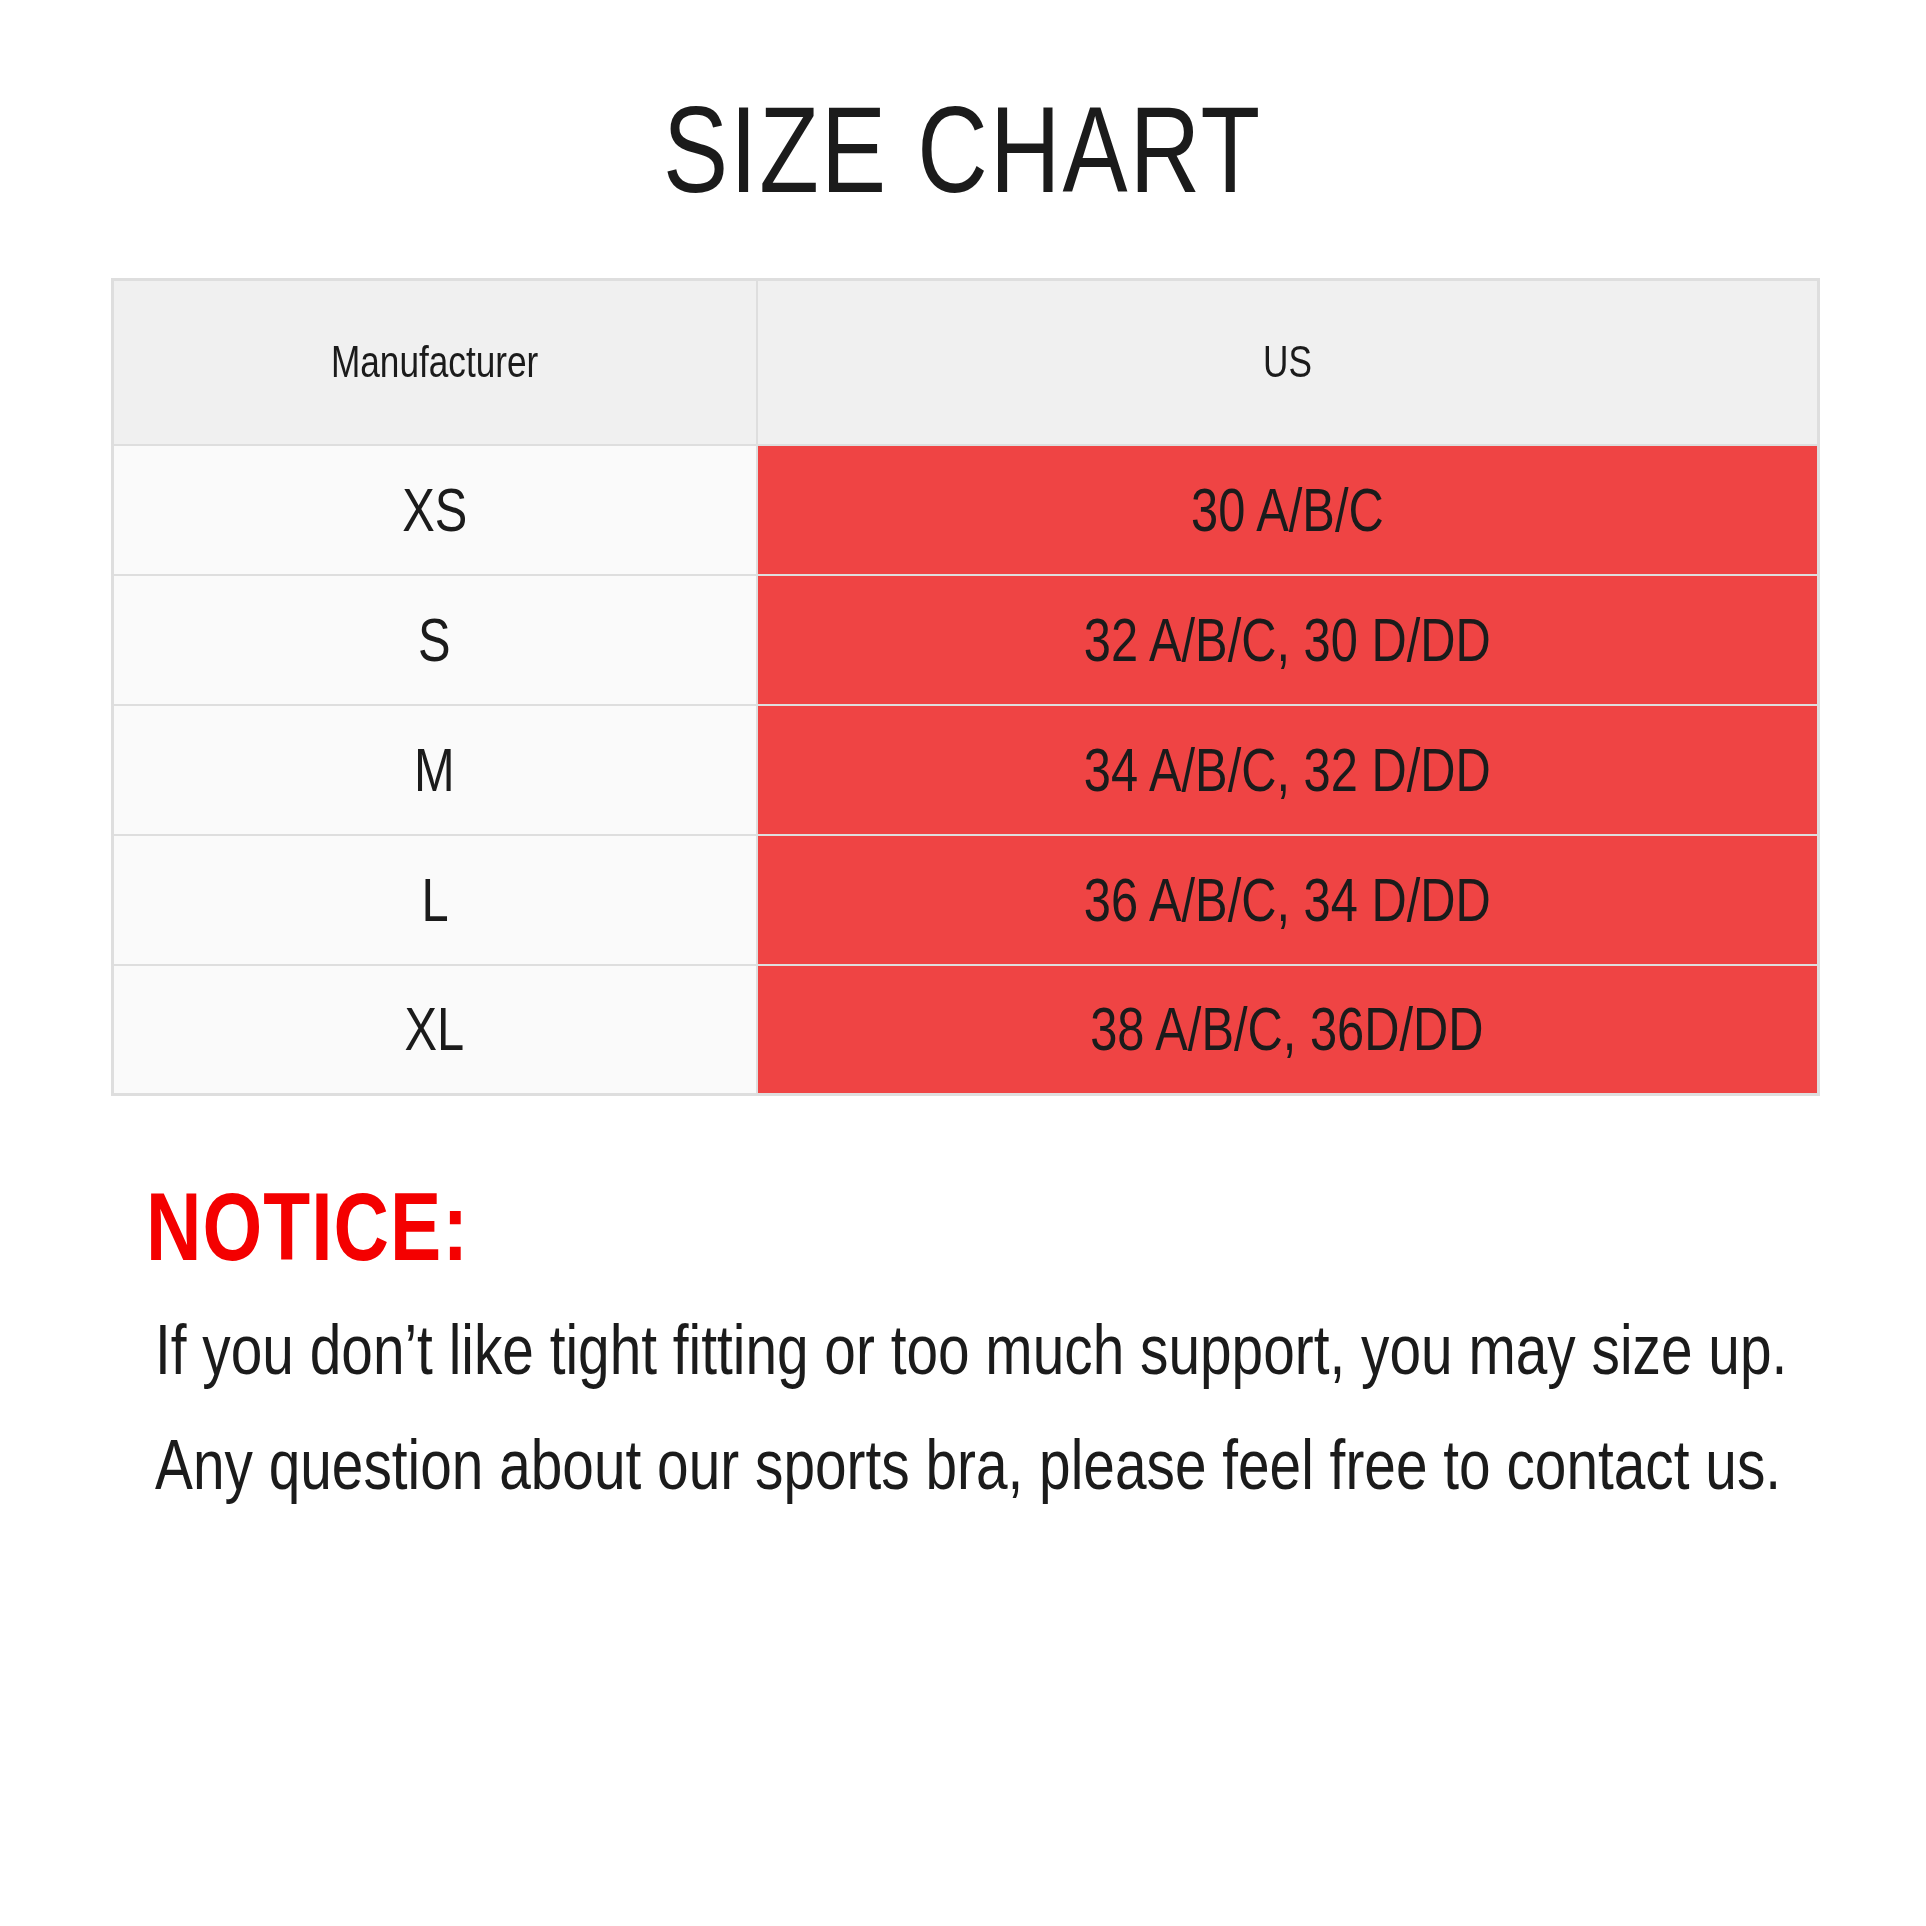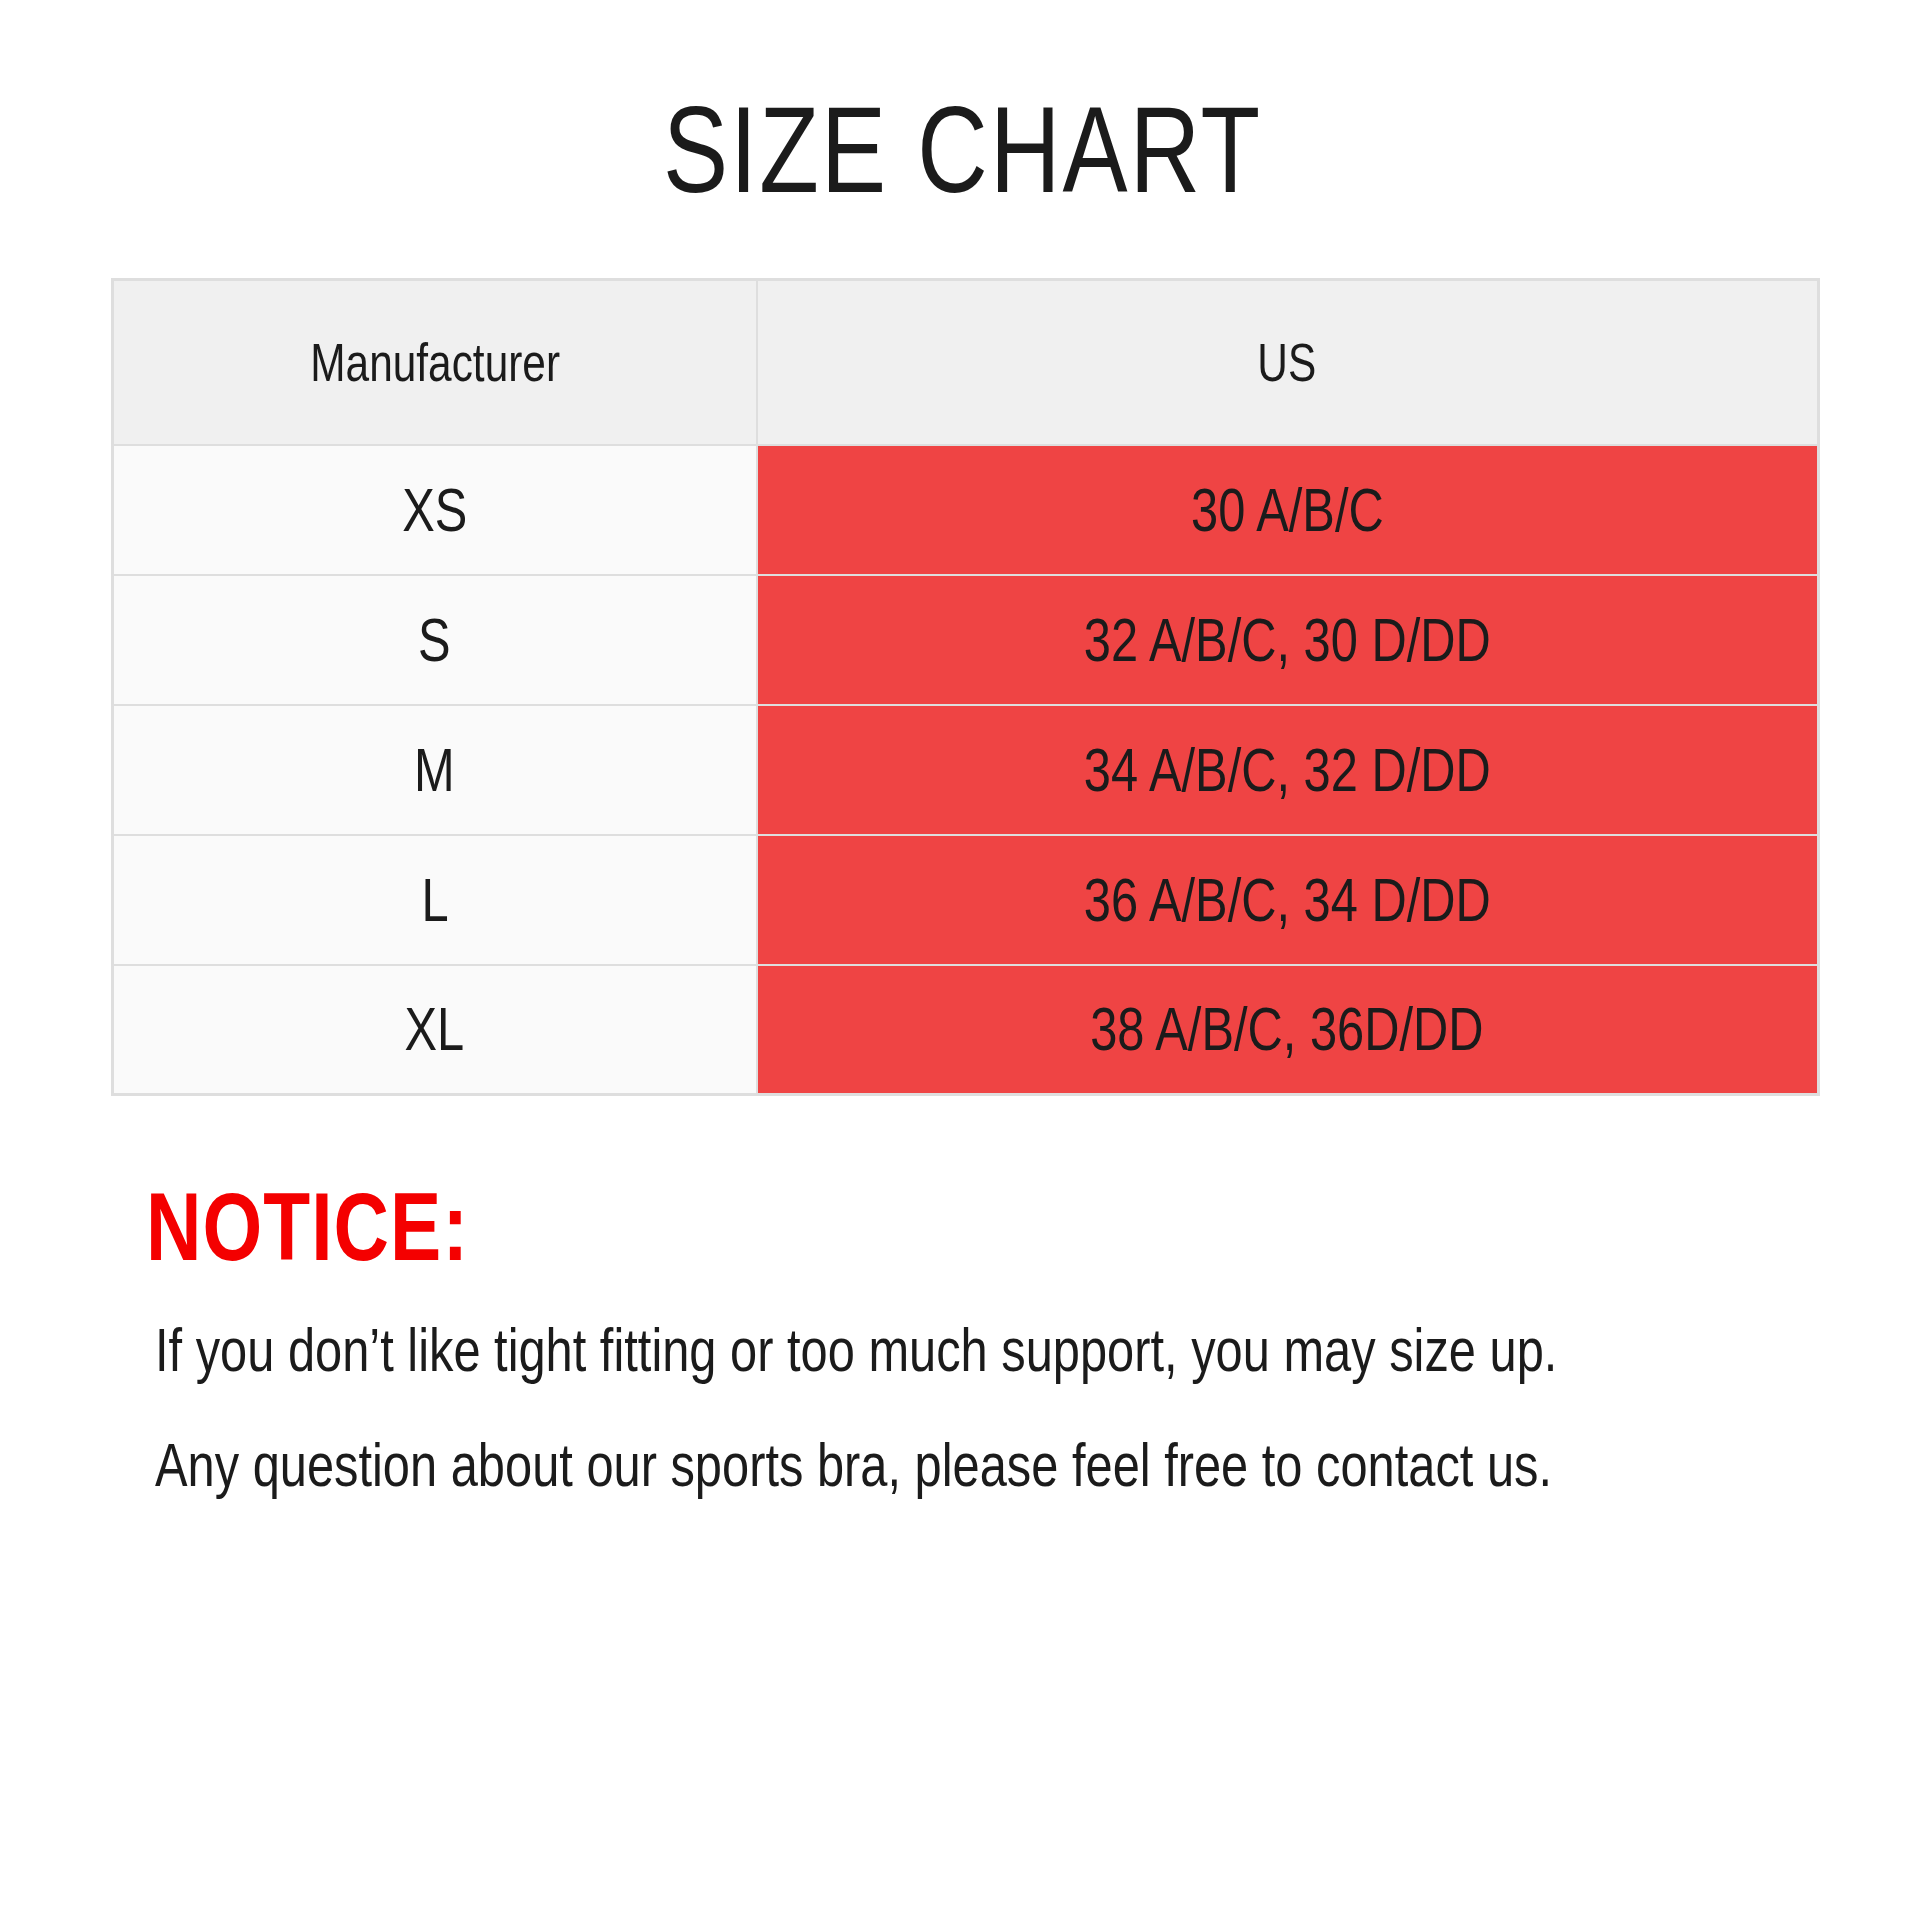--- a/index.html
+++ b/index.html
@@ -29,36 +29,36 @@
   }
   .size-table th, .size-table td {
     border: 2.6px solid var(--table_border, #dedede);
     text-align: center;
     vertical-align: middle;
     font-weight: 400;
   }
   .size-table th {
     background: var(--header_bg, #f0f0f0);
     height: 165px;
-    font-size: 53px;
+    font-size: 44px;
   }
   .size-table td { height: 130px; font-size: 61px; }
   .size-table td.c1 { background: var(--row_label_bg, #fafafa); }
   .size-table td.c2 { background: #ef4444; }
 
   .notice { margin: 83px 0 0 146px; }
   .notice-heading {
     color: var(--notice_red, #f40000);
     font-size: 96px;
     line-height: 96px;
     font-weight: 700;
     letter-spacing: 1.3px;
   }
   .notice-heading .condense-left { font-weight: 700; }
-  .notice p { margin: 35px 0 0 9px; font-size: 61px; line-height: 80px; }
+  .notice p { margin: 35px 0 0 9px; font-size: 71px; line-height: 80px; text-align: right; }
 </style>
 </head>
 <body>
 
 <h1 class="title"><span class="condense">SIZE CHART</span></h1>
 
 <table class="size-table">
   <colgroup>
     <col style="width:644px">
       <col style="width:1062px">

